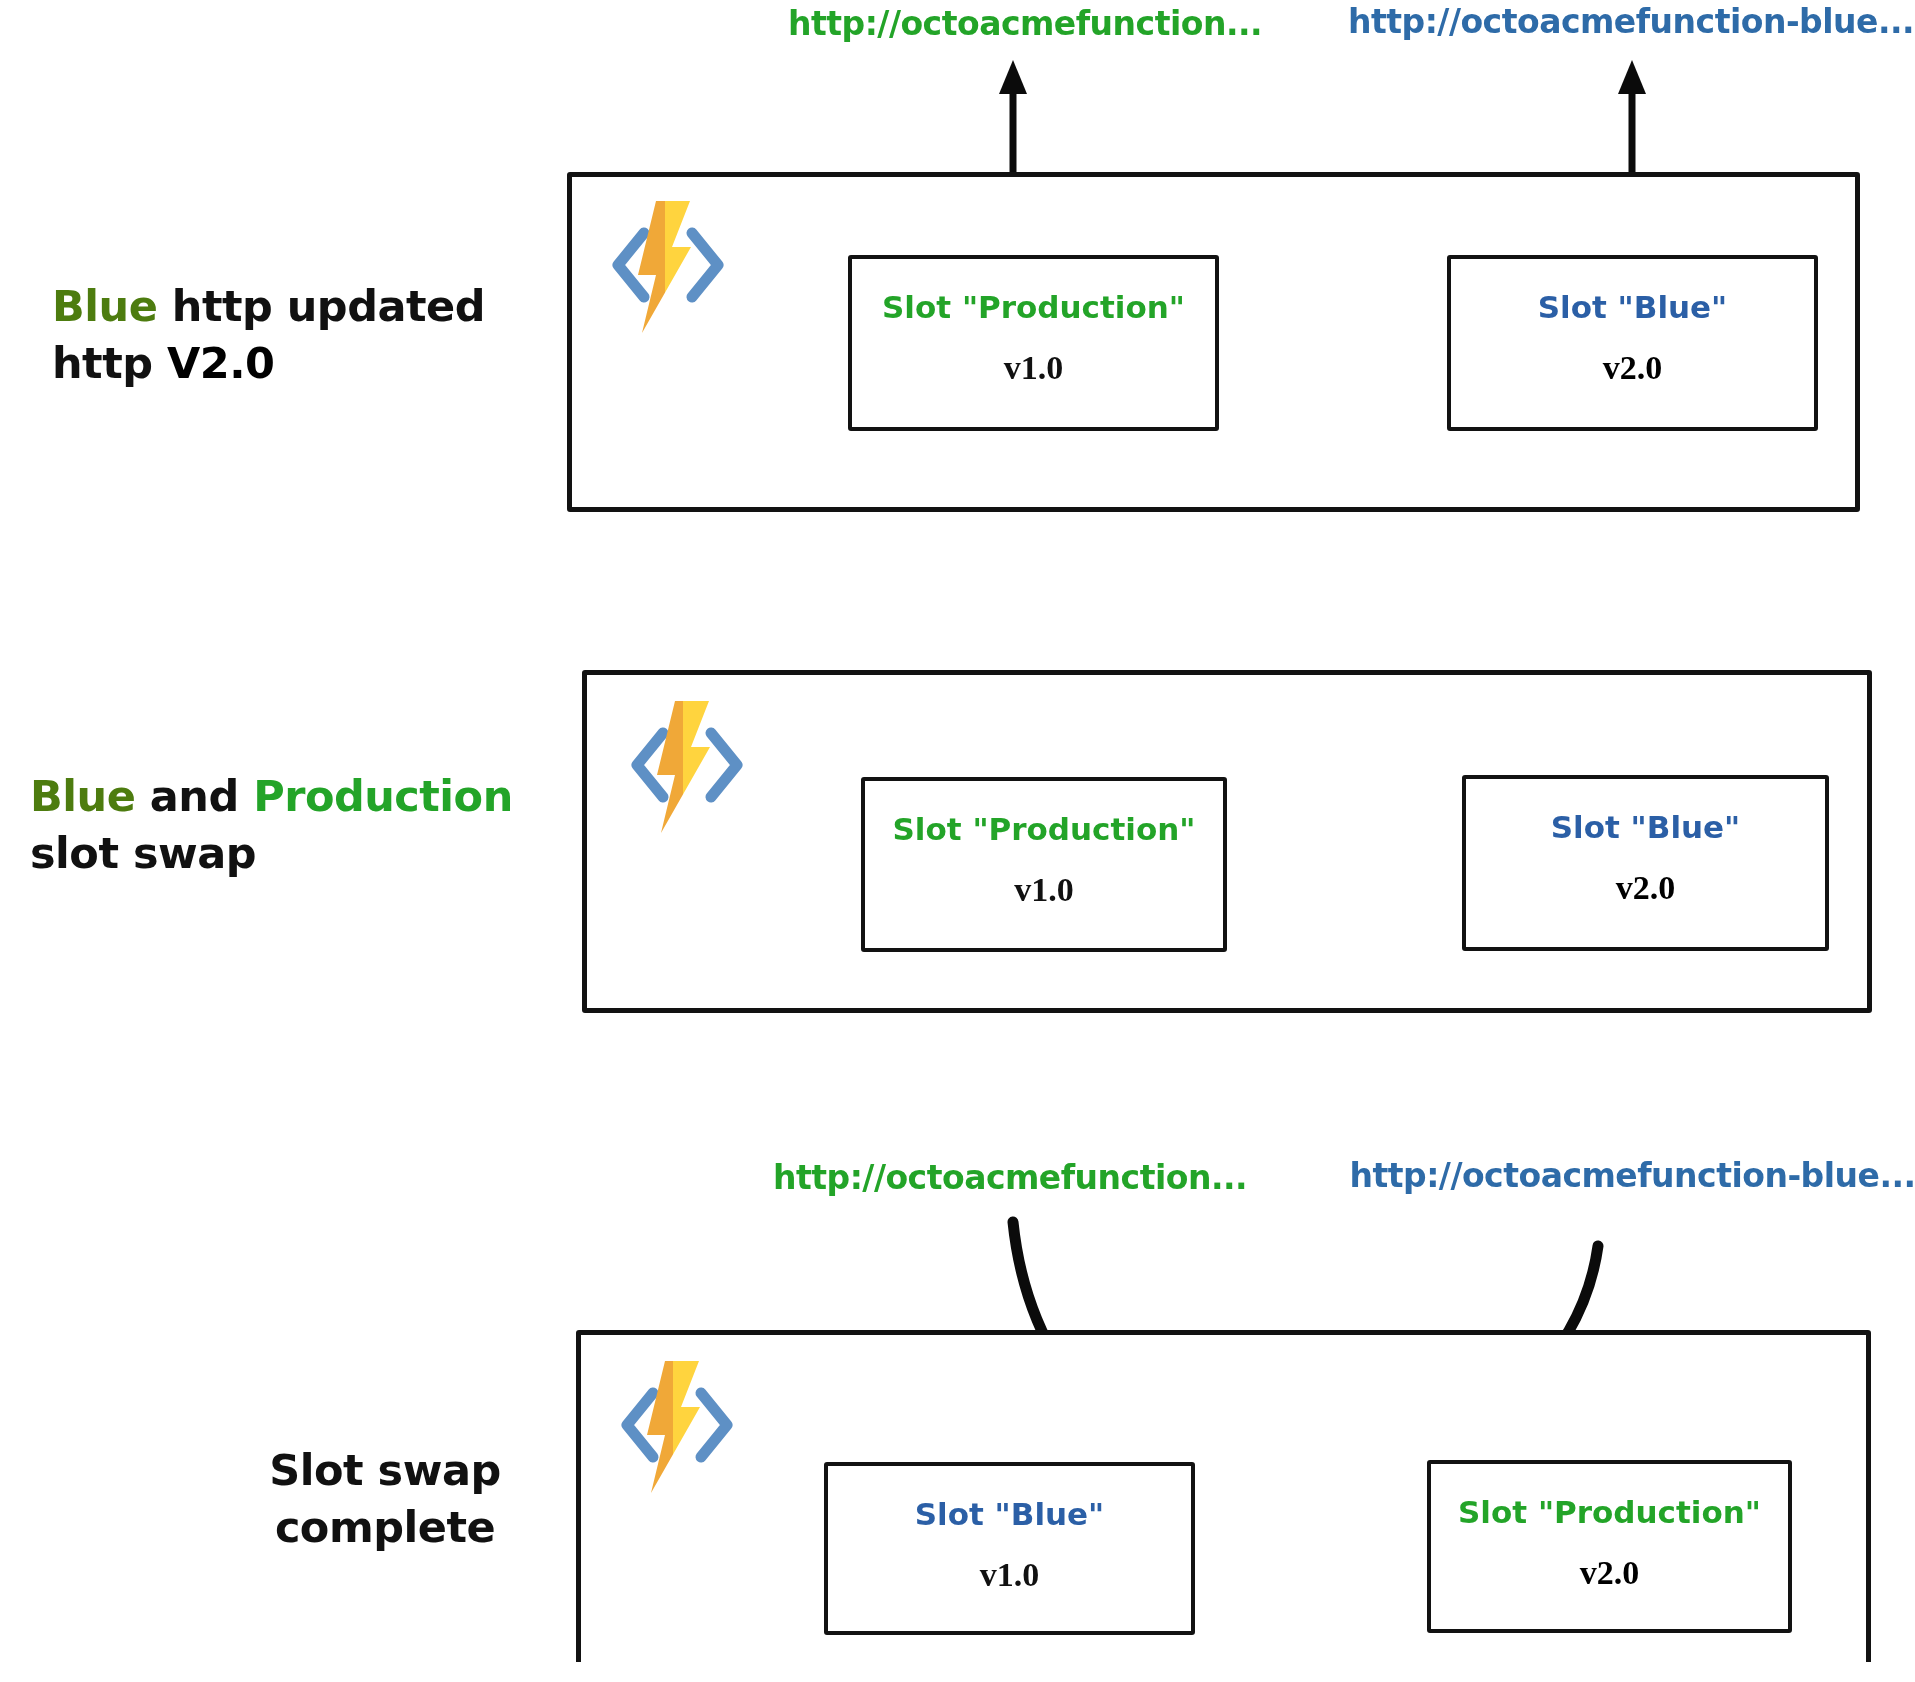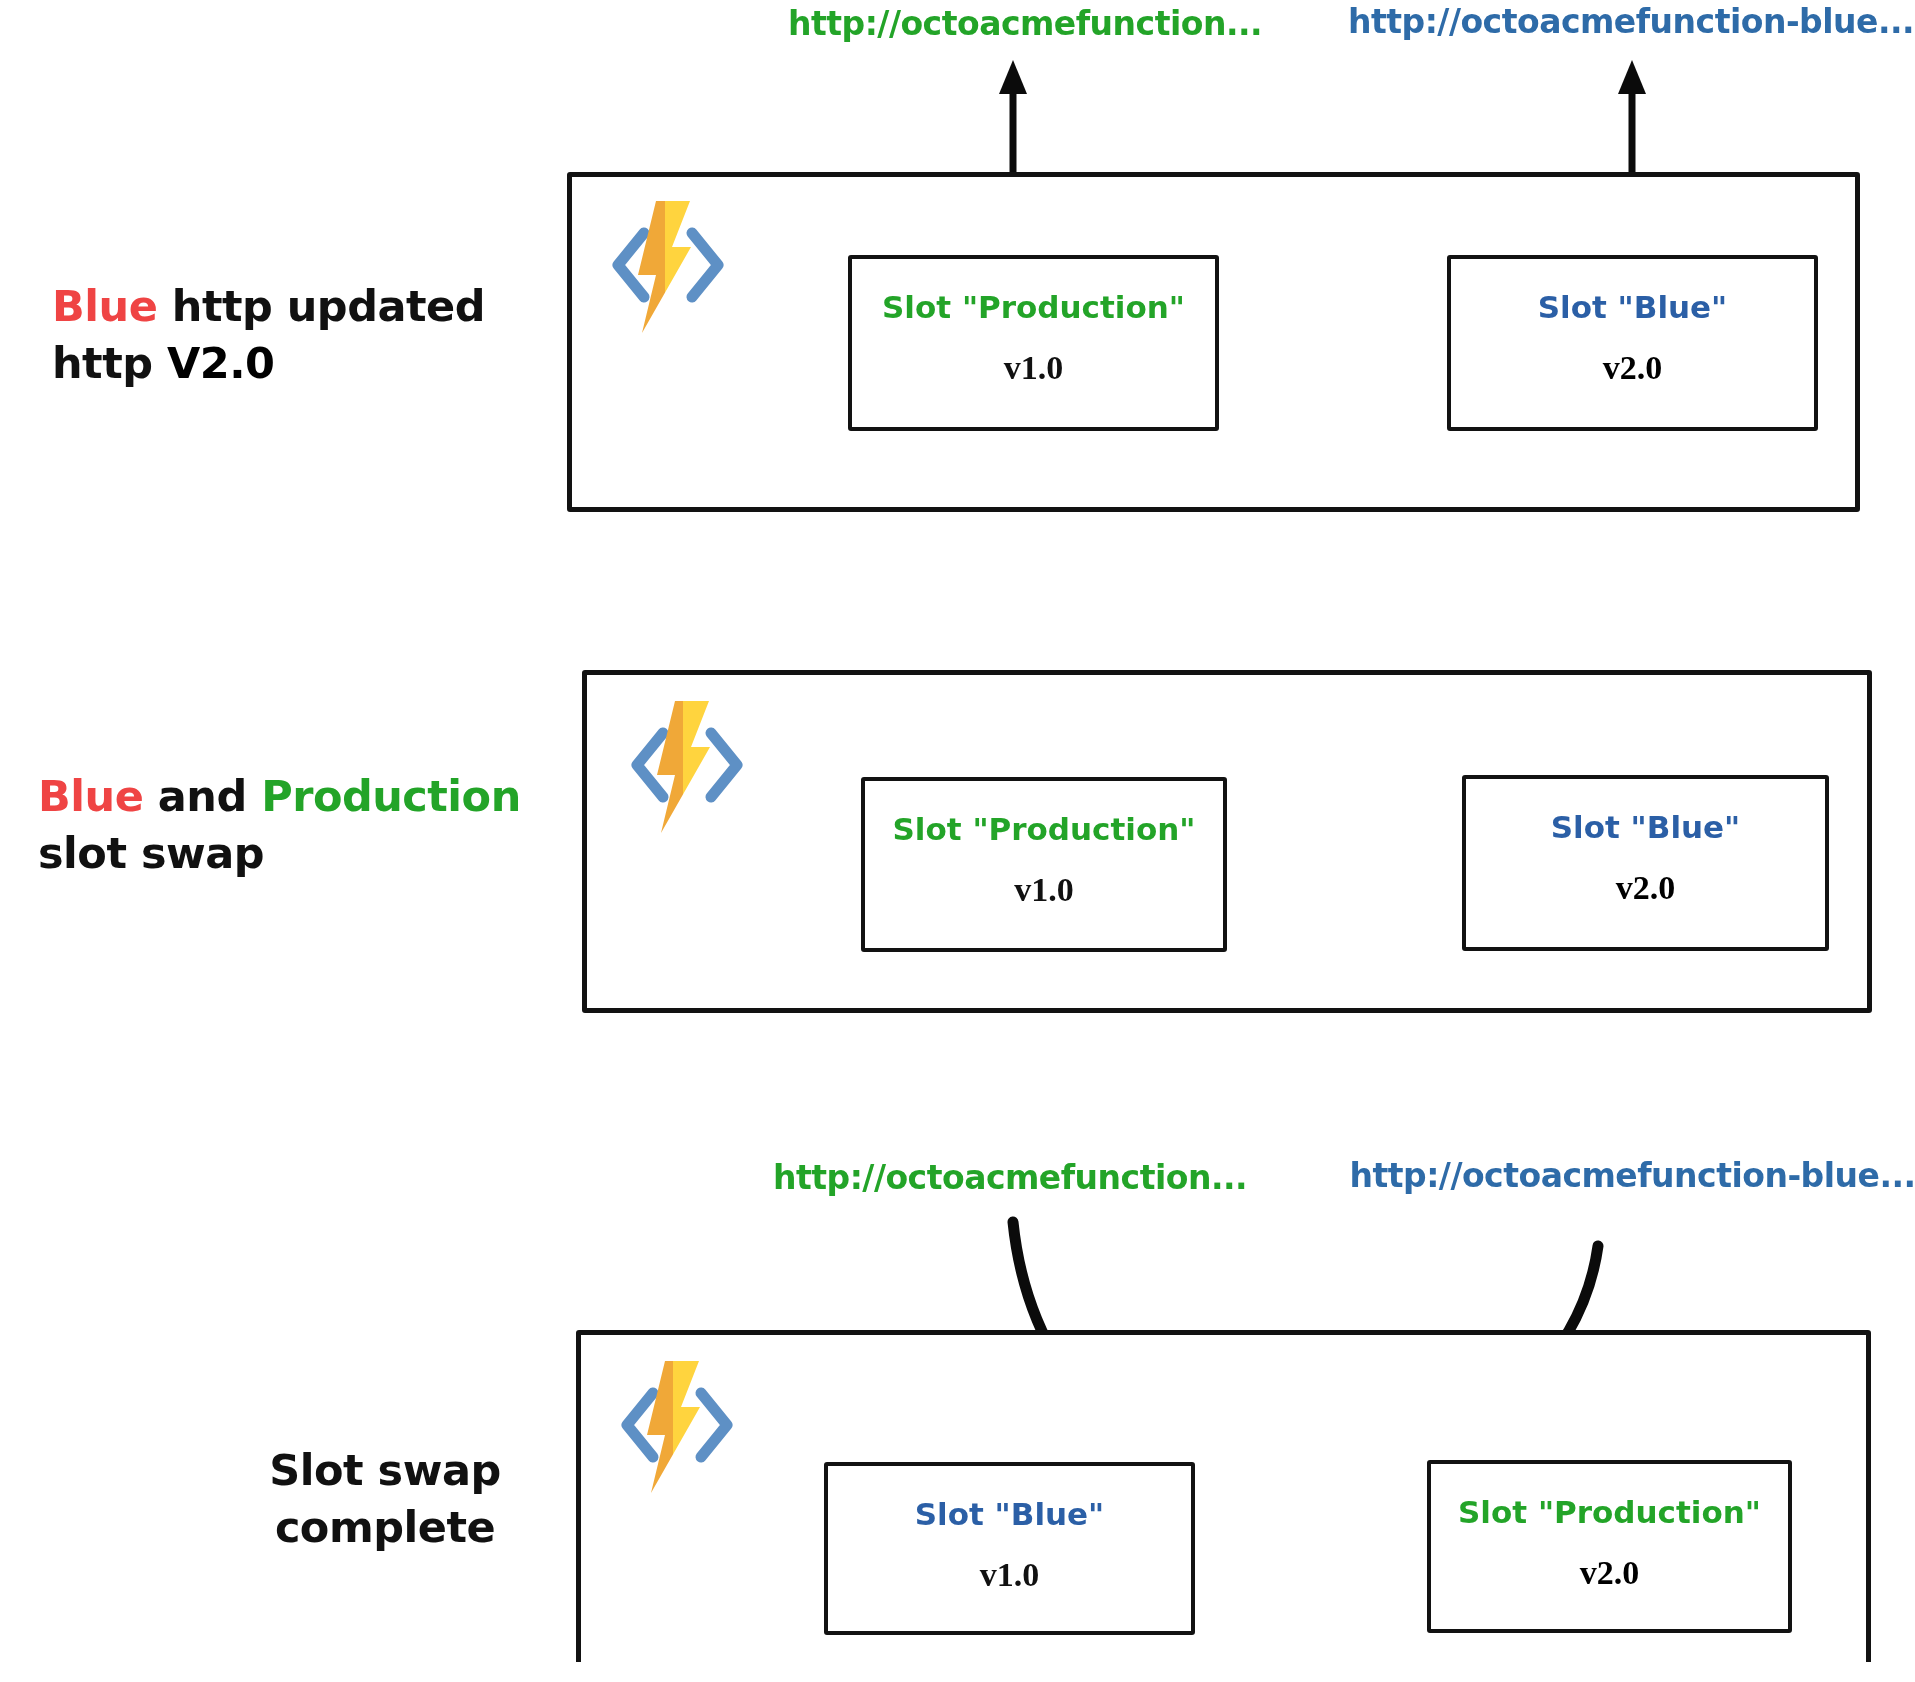--- a/index.html
+++ b/index.html
@@ -2,21 +2,21 @@
 <html><head>
 <meta charset="utf-8">
 <style>
   html,body{margin:0;padding:0;background:#ffffff;}
   .canvas{
     position:relative;width:1915px;height:1662px;background:#ffffff;overflow:hidden;
     font-family:"DejaVu Sans","Liberation Sans",sans-serif;color:#111;
   }
   .abs{position:absolute;}
   
-  .c-bblue{color:#ef4444;}   
+  .c-bblue{color:#4d7c0f;}   
   .c-sblue{color:#2b5fa6;}   
   .c-ublue{color:#2e6ba8;}   
   .c-green{color:#23a428;}
   .c-red{color:#000000;}
   .c-ink{color:#111111;}
   
   .url{font-size:33px;font-weight:600;text-align:center;white-space:nowrap;letter-spacing:-0.5px;}
   
   .stage-label{font-size:43px;font-weight:600;line-height:1.32;letter-spacing:-0.5px;}
   .stage-label.centered{text-align:center;}
@@ -94,21 +94,21 @@
   </div>
   <div class="abs slot" style="left:848px;top:255px;width:371px;height:176px;">
     <div class="slot-title c-green">Slot "Production"</div>
     <div class="slot-version c-ink">v1.0</div>
   </div>
   <div class="abs slot" style="left:1447px;top:255px;width:371px;height:176px;">
     <div class="slot-title c-sblue">Slot "Blue"</div>
     <div class="slot-version c-red">v2.0</div>
   </div>
 
-  <div class="abs stage-label" style="left:38px;top:768px;width:545px;">
+  <div class="abs stage-label" style="left:30px;top:768px;width:545px;">
     <span class="c-bblue">Blue</span><span class="c-ink"> and </span><span class="c-green">Production</span><br>
     <span class="c-ink">slot swap</span>
   </div>
 
   <div class="abs panel" style="left:582px;top:670px;width:1290px;height:343px;">
     <svg class="abs icon-box" style="left:38px;top:26px;" viewBox="0 0 124 136">
         <use href="#fnicon"></use>
       </svg>
   </div>
   <div class="abs slot" style="left:861px;top:777px;width:366px;height:175px;">

